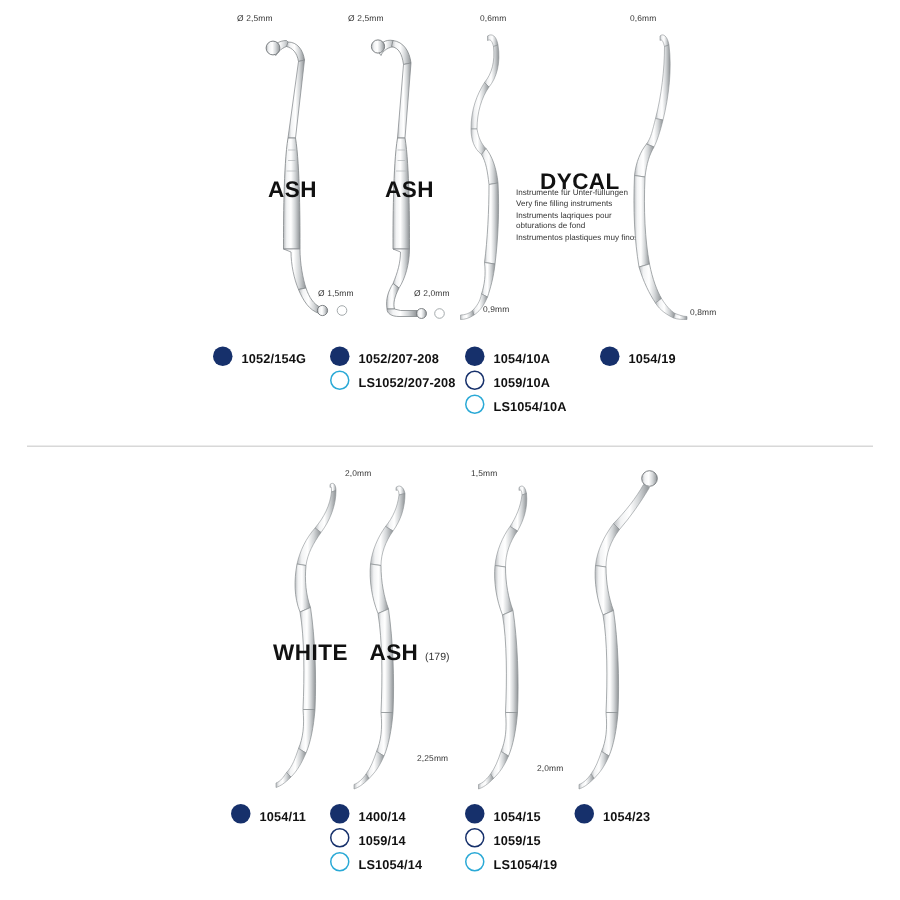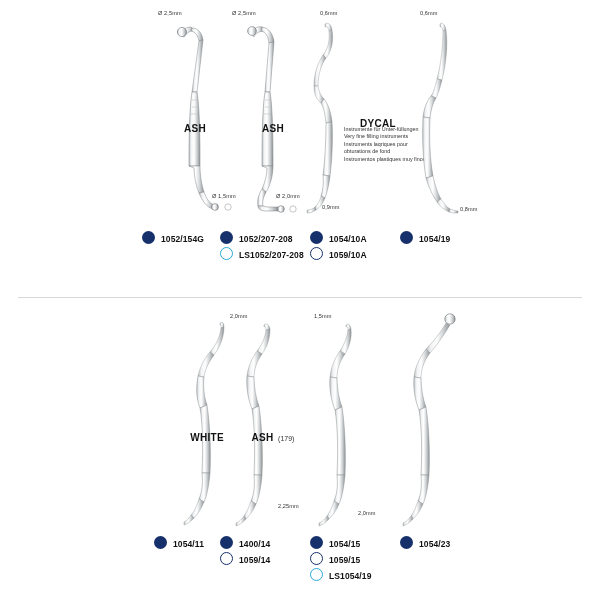--- a/index.html
+++ b/index.html
@@ -56,21 +56,21 @@
     white-space: nowrap;
   }
   
   .namebox {
     position: absolute;
     width: 150px;
     text-align: center;
     white-space: nowrap;
   }
   .name {
-    font-size: 10px;
+    font-size: 15px;
     font-weight: bold;
     letter-spacing: .3px;
     color: #111;
   }
   .name-sub {
     font-size: 7px;
     font-weight: normal;
     color: #333;
   }
   .desc {
@@ -227,20 +227,24 @@
 Instrumentos plastiques muy finos</div>
       <div class="codes" style="top:228px;">
         <div class="coderow">
           <span class="dot filled"></span>
           <span class="codetxt">1054/10A</span>
         </div>
         <div class="coderow">
           <span class="dot hollow"></span>
           <span class="codetxt">1059/10A</span>
         </div>
+        <div class="coderow">
+          <span class="dot ring"></span>
+          <span class="codetxt">LS1054/10A</span>
+        </div>
       </div>
     </div>
 
     <div class="col" style="left:378px;">
       <svg class="instr" viewBox="0 0 150 296">
         <defs>
           <linearGradient id="g4" x1="0" y1="0" x2="1" y2="0">
             <stop offset="0%" stop-color="#b9bcbf"></stop>
             <stop offset="20%" stop-color="#f2f3f4"></stop>
             <stop offset="45%" stop-color="#ffffff"></stop>
@@ -331,20 +335,24 @@
       </div>
       <div class="codes" style="top:228px;">
         <div class="coderow">
           <span class="dot filled"></span>
           <span class="codetxt">1400/14</span>
         </div>
         <div class="coderow">
           <span class="dot hollow"></span>
           <span class="codetxt">1059/14</span>
         </div>
+        <div class="coderow">
+          <span class="dot ring"></span>
+          <span class="codetxt">LS1054/14</span>
+        </div>
       </div>
     </div>
 
     <div class="col" style="left:288px;">
       <svg class="instr" viewBox="0 0 150 285">
         <defs>
           <linearGradient id="h3" x1="0" y1="0" x2="1" y2="0">
             <stop offset="0%" stop-color="#b9bcbf"></stop>
             <stop offset="20%" stop-color="#f2f3f4"></stop>
             <stop offset="45%" stop-color="#ffffff"></stop>
@@ -372,21 +380,21 @@
           <span class="dot hollow"></span>
           <span class="codetxt">1059/15</span>
         </div>
         <div class="coderow">
           <span class="dot ring"></span>
           <span class="codetxt">LS1054/19</span>
         </div>
       </div>
     </div>
 
-    <div class="col" style="left:378px;">
+    <div class="col" style="left:361px;">
       <svg class="instr" viewBox="0 0 150 285">
         <defs>
           <linearGradient id="h4" x1="0" y1="0" x2="1" y2="0">
             <stop offset="0%" stop-color="#b9bcbf"></stop>
             <stop offset="20%" stop-color="#f2f3f4"></stop>
             <stop offset="45%" stop-color="#ffffff"></stop>
             <stop offset="70%" stop-color="#d3d6d8"></stop>
             <stop offset="100%" stop-color="#8f9396"></stop>
           </linearGradient>
         </defs>

